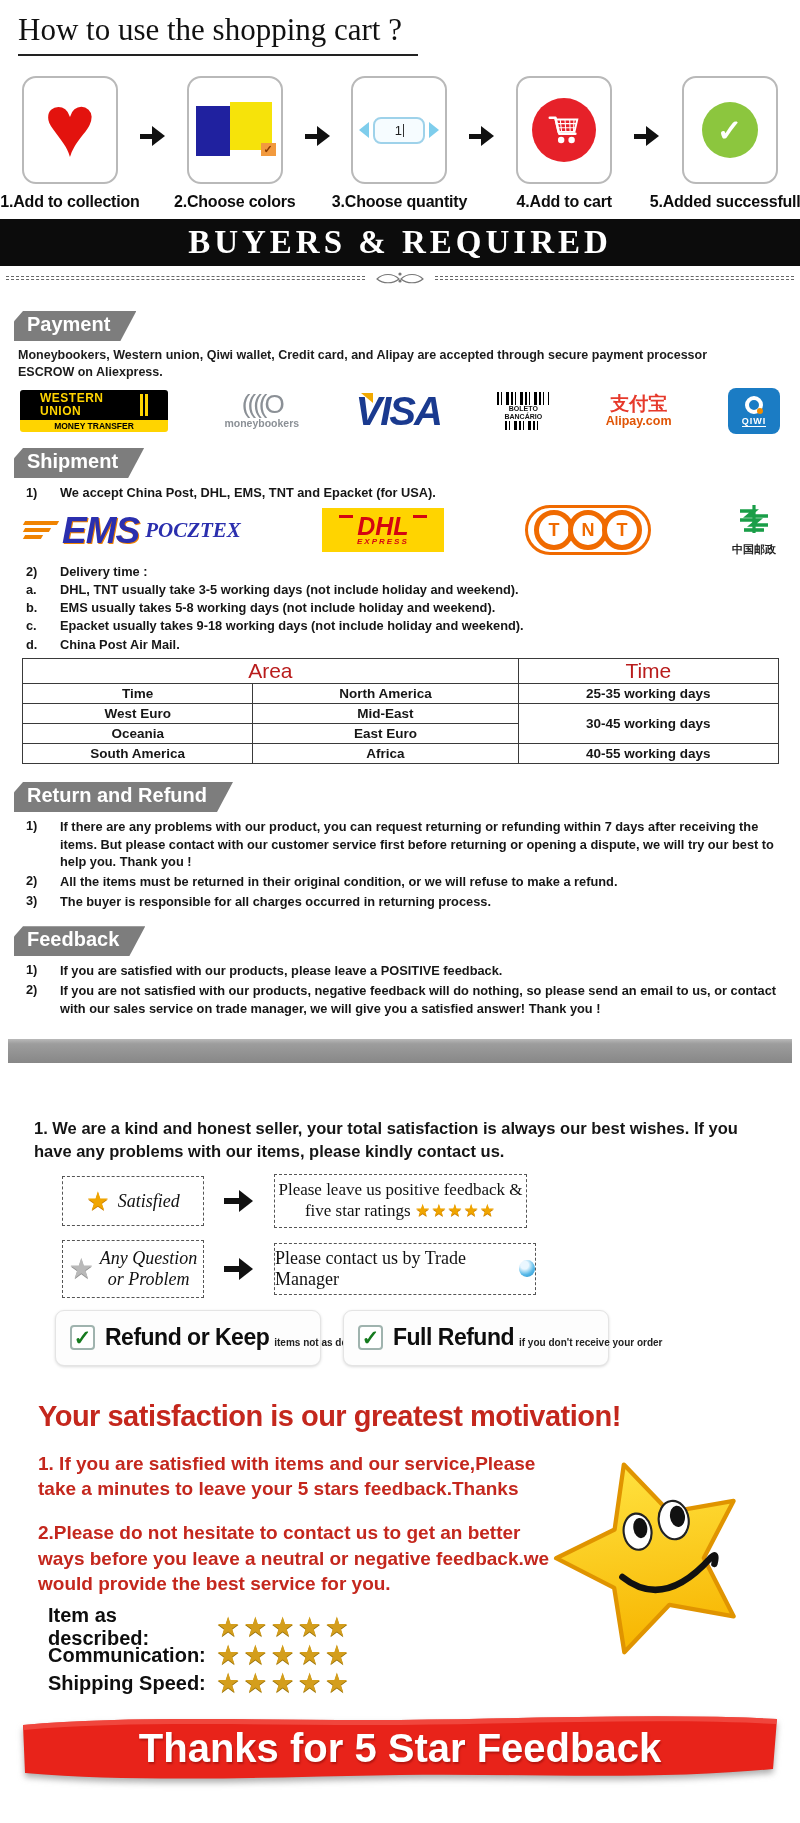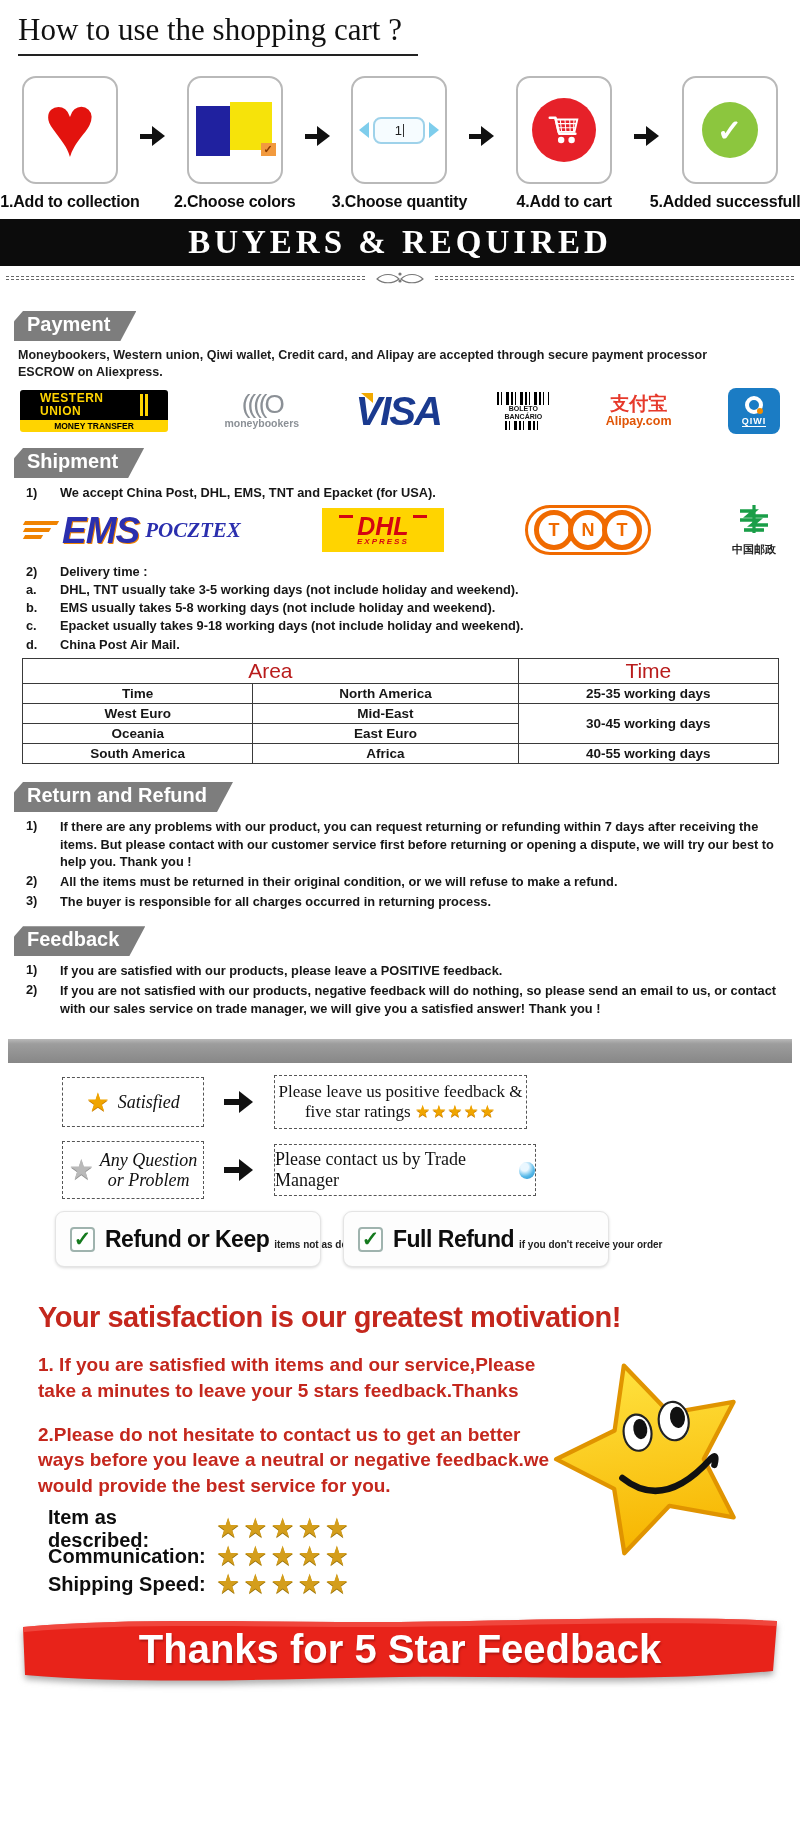--- a/index.html
+++ b/index.html
@@ -397,20 +397,21 @@
     <div class="numline">
       <span class="num">2)</span>
       <span class="txt" style="line-height:1.38;">If you are not satisfied with our products, negative feedback will do nothing, so please send an email to us, or contact with our sales service on trade manager, we will give you a satisfied answer! Thank you !</span>
     </div>
   </div>
 
   
   <div class="gray-bar"></div>
 
   
+  <p class="intro">1. We are a kind and honest seller, your total satisfaction is always our best wishes. If you have any problems with our items, please kindly contact us.</p>
 
   <div class="dash-row r1">
     <div class="dash-box box-satisfied">
       <span class="gold-star">★</span>
       <span class="serif-it">Satisfied</span>
     </div>
     <div class="mini-arrow"></div>
     <div class="dash-box box-leave">
       <div class="serif-line">Please leave us positive feedback &amp;</div>
       <div class="serif-line">

